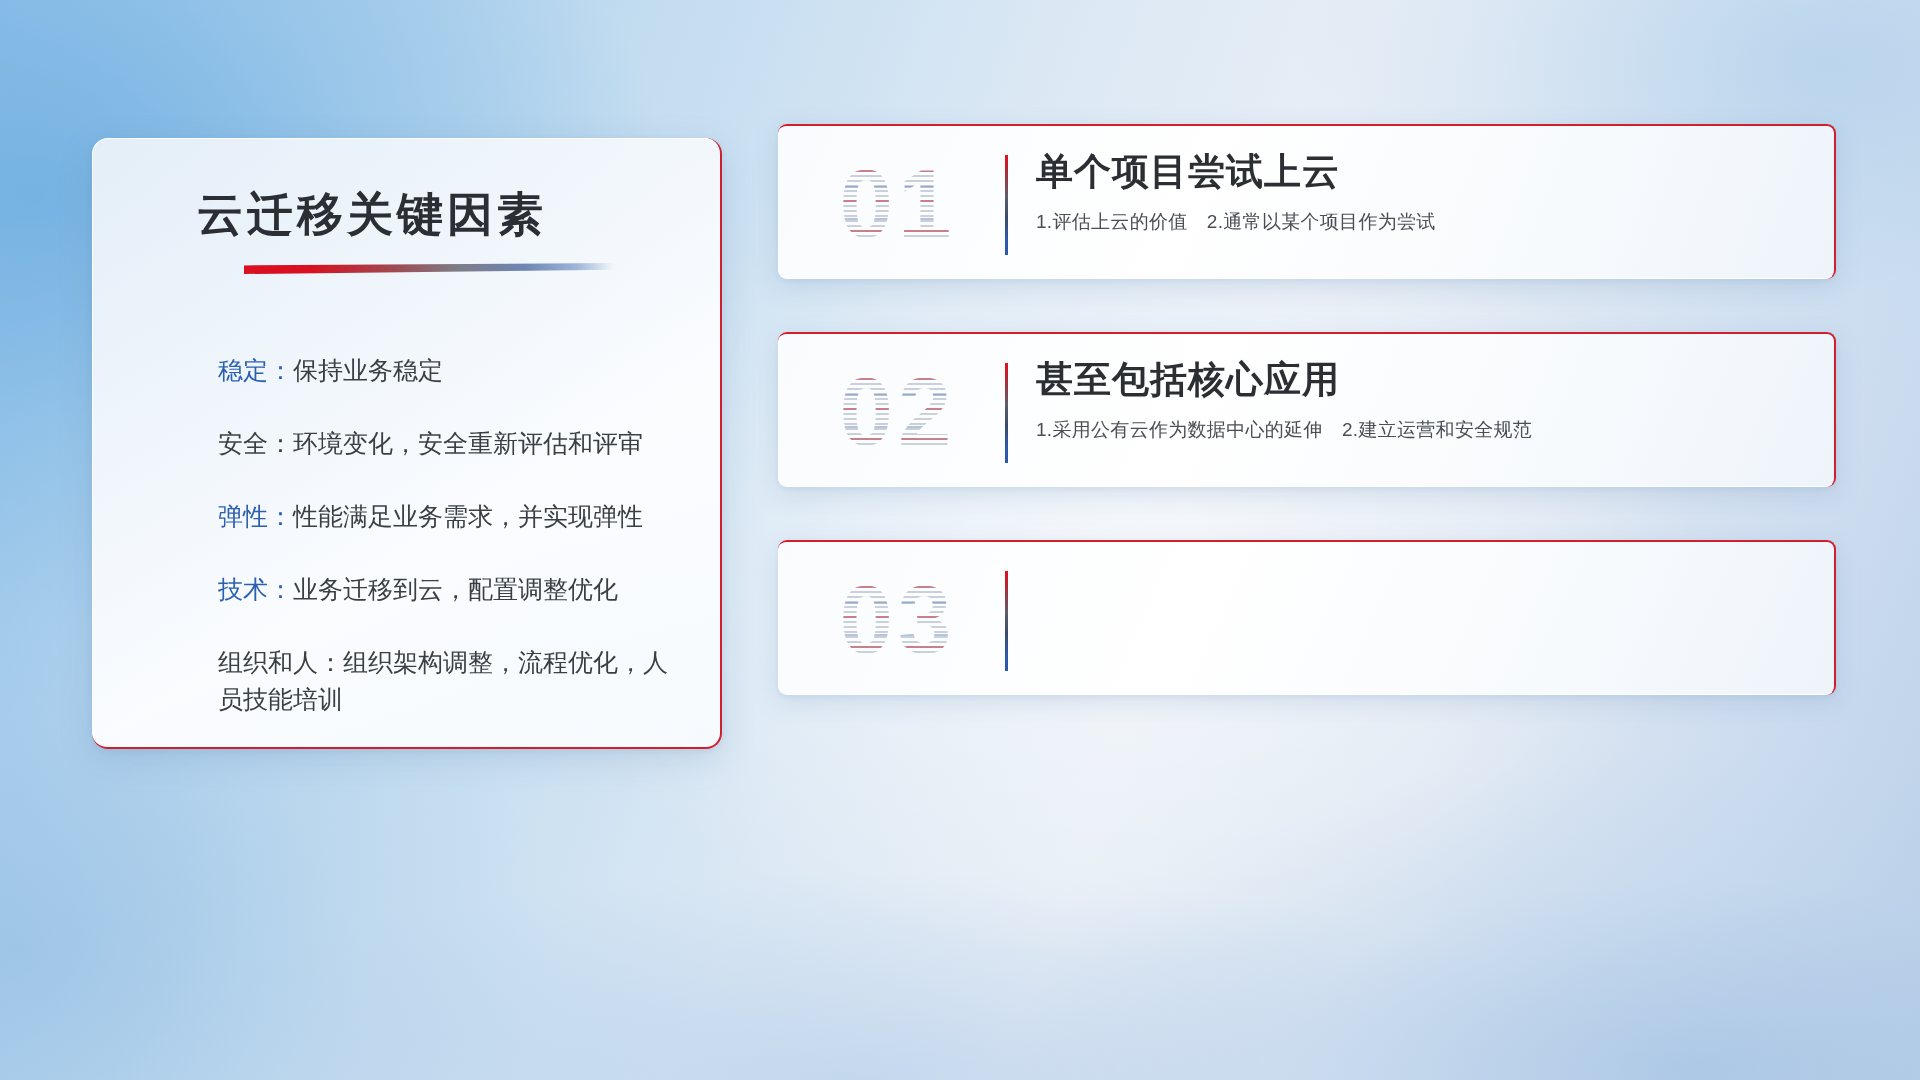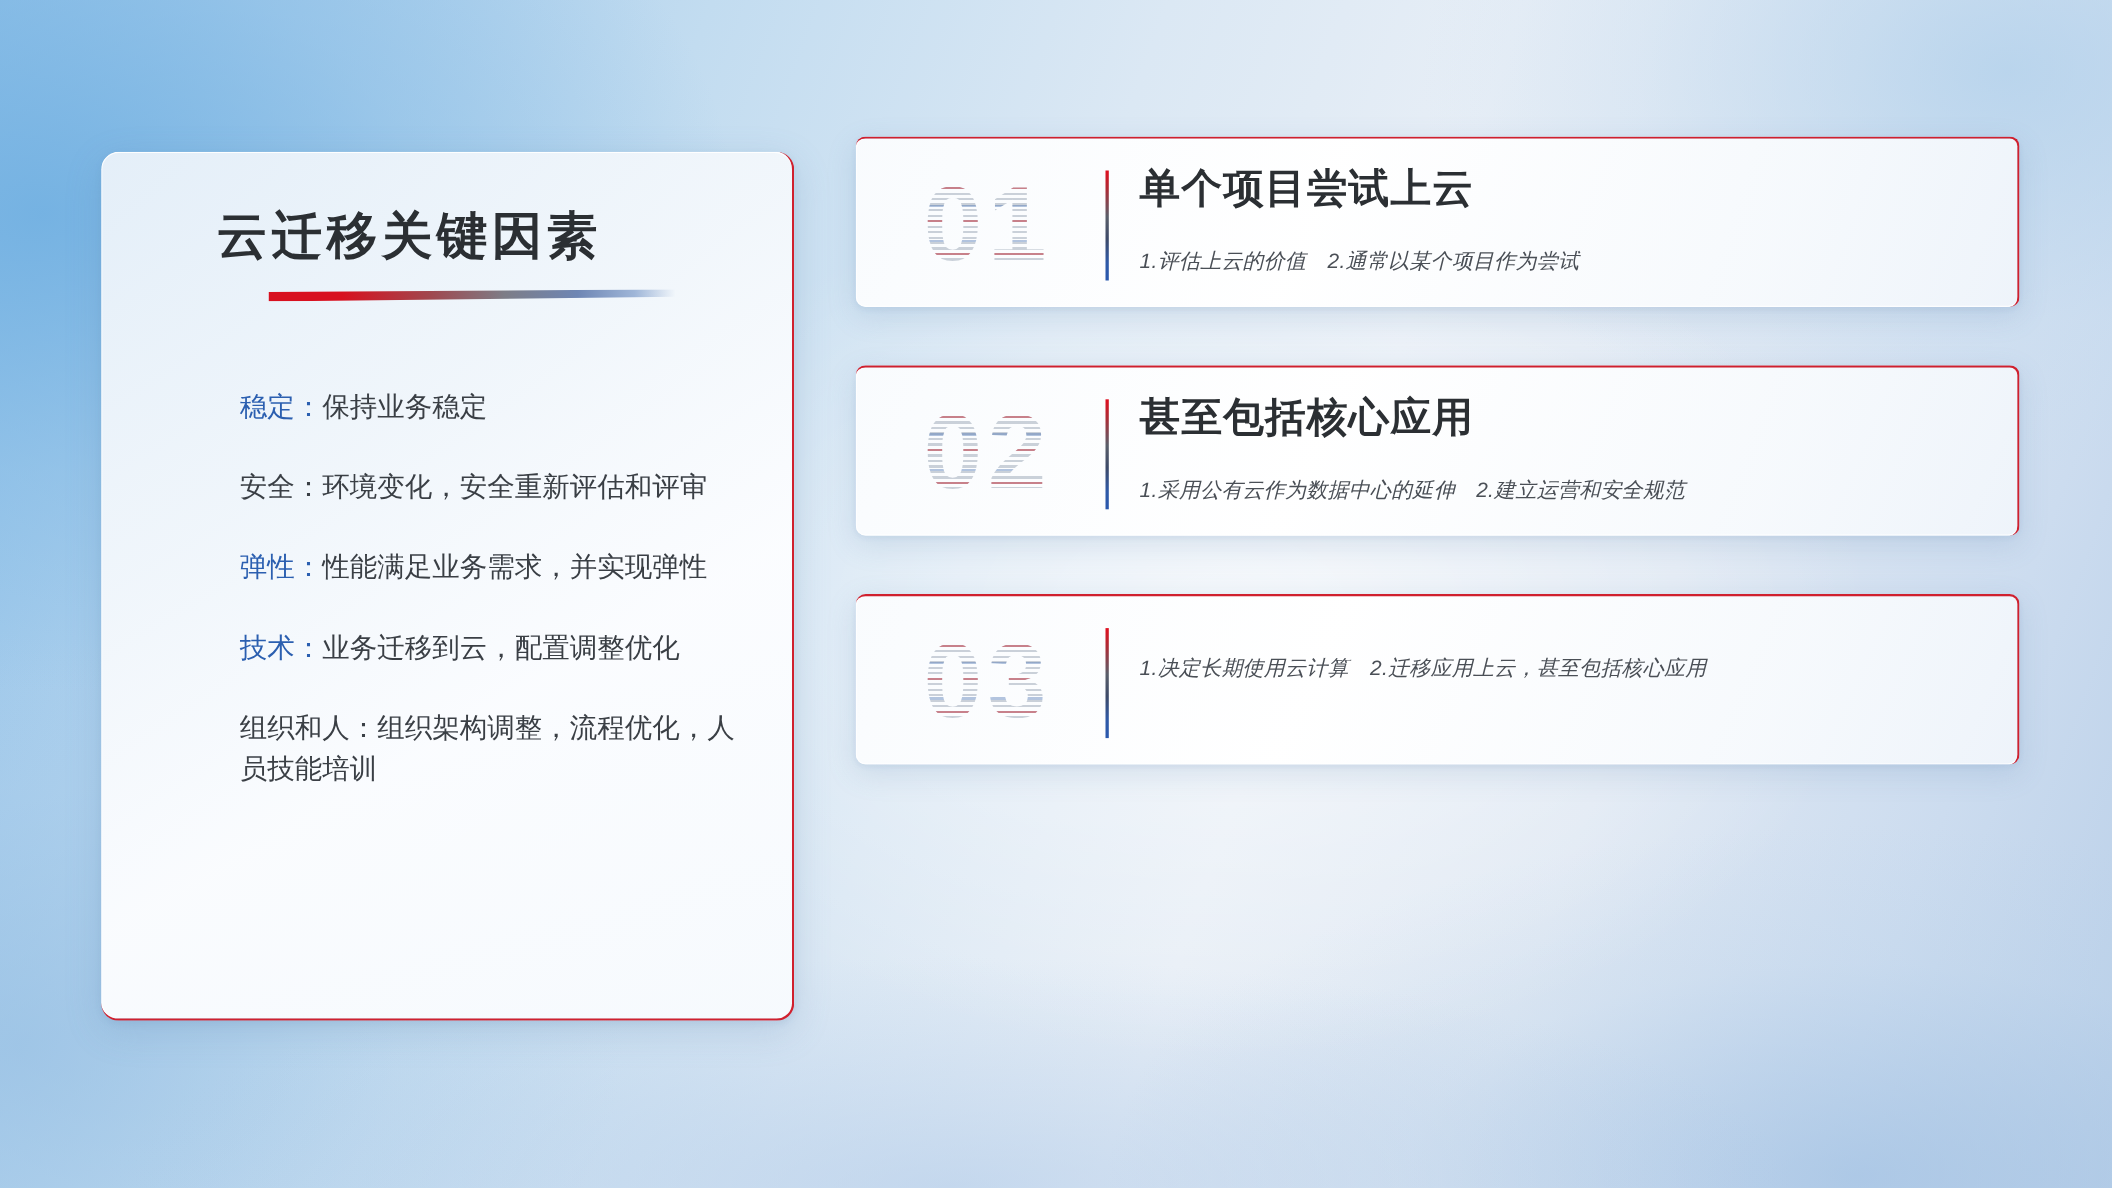--- a/index.html
+++ b/index.html
@@ -42,21 +42,21 @@
   .bg-glow-bc {
     background:radial-gradient(ellipse 1100px 300px at 45% 100%,
       rgba(171,199,231,.55) 0%, rgba(200,220,240,0) 70%);
   }
 
   
   #stage { position:absolute; inset:0; z-index:2; }
 
   
   #left-card {
-    position:absolute; left:92px; top:138px; width:630px; height:790px;
+    position:absolute; left:92px; top:138px; width:630px; height:611px;
     border-radius:16px;
     background:linear-gradient(150deg,
       rgba(236,243,250,.93) 0%, rgba(244,248,252,.95) 35%,
       rgba(252,253,255,.97) 62%, rgba(248,251,254,.95) 100%);
     border-right:2px solid #d0202e;
     border-bottom:2px solid #d0202e;
     box-shadow:0 10px 34px rgba(90,130,175,.20), 0 2px 6px rgba(90,130,175,.12);
     overflow:hidden;
   }
   #left-card::before{
@@ -145,22 +145,22 @@
     position:absolute; left:227px; top:29px; width:3px; height:100px;
     background:linear-gradient(180deg,#e01020 0%,#b02a34 16%,#5a5f6a 42%,
       #3d4a68 62%,#2f5aa8 84%,#2a58ad 100%);
   }
   .step-body { position:absolute; left:258px; top:23px; right:24px; }
   .step-title {
     font-size:37px; font-weight:bold; color:#2b2f33;
     letter-spacing:1px; line-height:1.25; white-space:nowrap;
   }
   .step-desc {
-    margin-top:30px; font-size:19px; color:#4a4f56;
-    letter-spacing:.3px; white-space:nowrap;font-style:italic;
+    margin-top:14px; font-size:19px; color:#4a4f56;
+    letter-spacing:.3px; white-space:nowrap;
   }
 </style>
 </head>
 <body>
 
 <div id="bg">
   <div class="layer bg-base"></div>
   <div class="layer bg-glow-tl"></div>
   <div class="layer bg-glow-bl"></div>
   <div class="layer bg-glow-tr"></div>
@@ -219,19 +219,18 @@
         <div class="step-title">甚至包括核心应用</div>
         <div class="step-desc">1.采用公有云作为数据中心的延伸　2.建立运营和安全规范</div>
       </div>
     </article>
 
     <article class="step-card">
       <div class="step-num">03</div>
       <div class="step-num-tint">03</div>
       <div class="step-divider"></div>
       <div class="step-body">
-        <div class="step-desc">1.决定长期使用云计算　2.迁移应用上云，甚至包括核心应用</div>
       </div>
     </article>
 
 
   </section>
 </div>
 
 </body></html>

